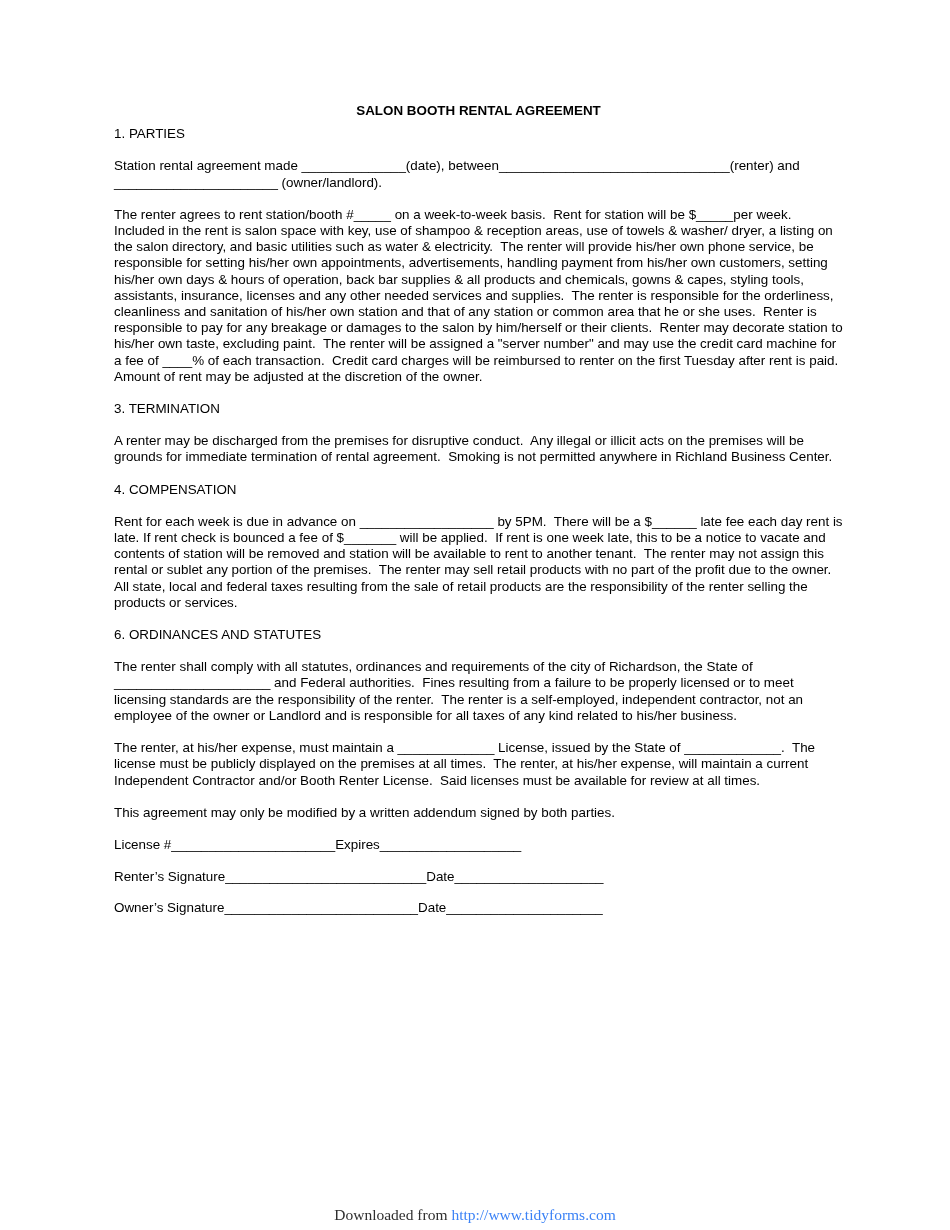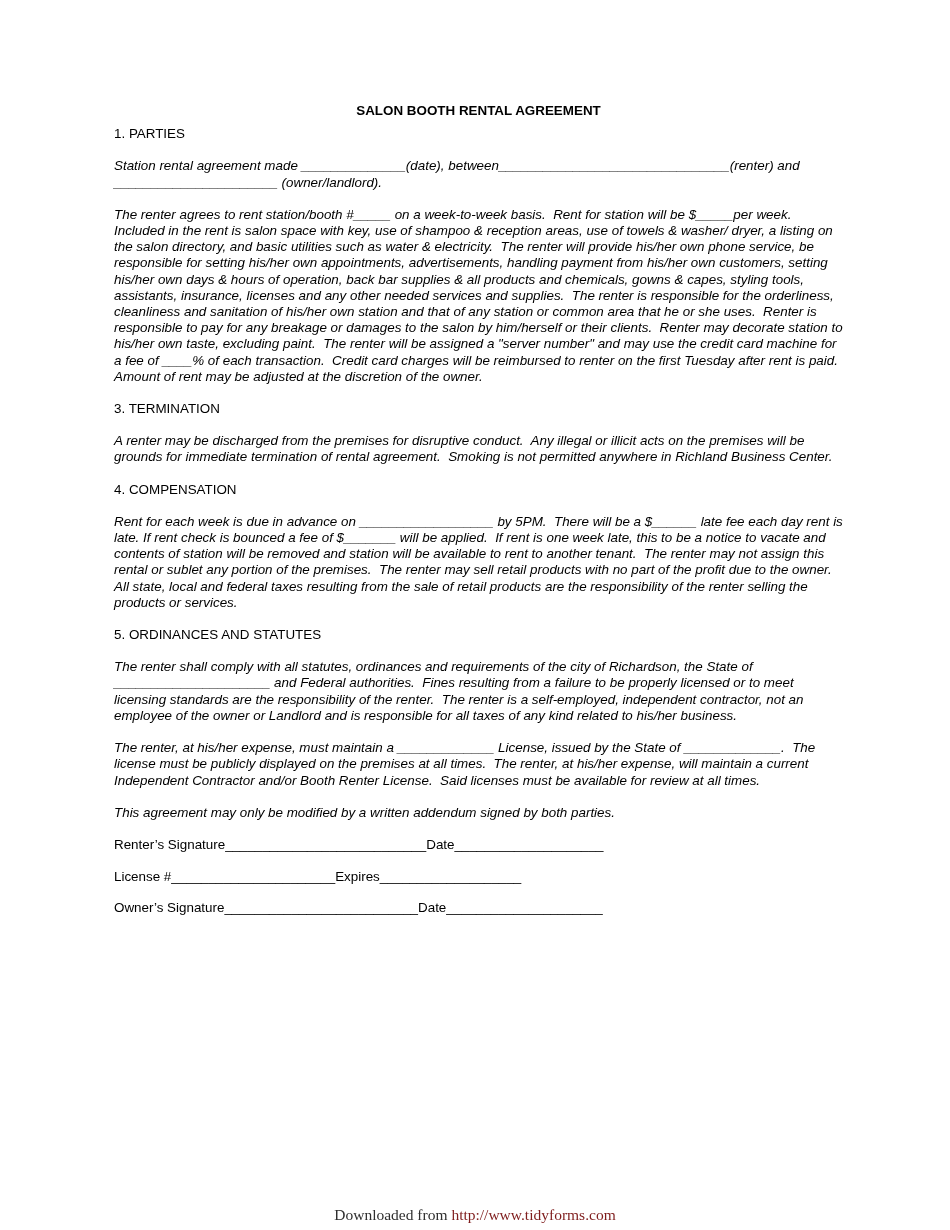--- a/index.html
+++ b/index.html
@@ -34,38 +34,37 @@
     margin: 0 0 7px 0;
     white-space: pre-wrap;
   }
   .section-heading {
     margin: 0 0 16px 0;
     white-space: pre-wrap;
   }
   .section-body {
     margin: 16px 0 16px 0;
     white-space: pre-wrap;
-    font-style: italic;
   }
   .signature-line {
     margin: 0 0 15.5px 0;
     white-space: pre;
   }
   .footer {
     position: absolute;
     left: 0;
     top: 1206px;
     width: 100%;
     text-align: center;
     font-family: "Liberation Serif", serif;
     font-size: 15.5px;
     color: #2e2e2e;
   }
   .footer a {
-    color: #7f1d1d;
+    color: #3b82f6;
     text-decoration: none;
     cursor: pointer;
   }
 </style>
 </head>
 <body>
 
 <div class="page">
   <div class="content">
 
@@ -84,34 +83,34 @@
       <div class="section-heading">3. TERMINATION</div>
       <div class="section-body">A renter may be discharged from the premises for disruptive conduct.  Any illegal or illicit acts on the premises will be grounds for immediate termination of rental agreement.  Smoking is not permitted anywhere in Richland Business Center.</div>
     </div>
 
     <div class="section">
       <div class="section-heading">4. COMPENSATION</div>
       <div class="section-body">Rent for each week is due in advance on __________________ by 5PM.  There will be a $______ late fee each day rent is late. If rent check is bounced a fee of $_______ will be applied.  If rent is one week late, this to be a notice to vacate and contents of station will be removed and station will be available to rent to another tenant.  The renter may not assign this rental or sublet any portion of the premises.  The renter may sell retail products with no part of the profit due to the owner.  All state, local and federal taxes resulting from the sale of retail products are the responsibility of the renter selling the products or services.</div>
     </div>
 
     <div class="section">
-      <div class="section-heading">5. ORDINANCES AND STATUTES</div>
+      <div class="section-heading">6. ORDINANCES AND STATUTES</div>
       <div class="section-body">The renter shall comply with all statutes, ordinances and requirements of the city of Richardson, the State of _____________________ and Federal authorities.  Fines resulting from a failure to be properly licensed or to meet licensing standards are the responsibility of the renter.  The renter is a self-employed, independent contractor, not an employee of the owner or Landlord and is responsible for all taxes of any kind related to his/her business.</div>
     </div>
 
     <div class="section">
       <div class="section-body">The renter, at his/her expense, must maintain a _____________ License, issued by the State of _____________.  The license must be publicly displayed on the premises at all times.  The renter, at his/her expense, will maintain a current Independent Contractor and/or Booth Renter License.  Said licenses must be available for review at all times.</div>
     </div>
 
     <div class="section">
       <div class="section-body">This agreement may only be modified by a written addendum signed by both parties.</div>
     </div>
 
     <div class="signatures">
+      <div class="signature-line">License #______________________Expires___________________</div>
       <div class="signature-line">Renter’s Signature___________________________Date____________________</div>
-      <div class="signature-line">License #______________________Expires___________________</div>
       <div class="signature-line">Owner’s Signature__________________________Date_____________________</div>
     </div>
 
   </div>
 
   <div class="footer"><span>Downloaded from </span><a>http://www.tidyforms.com</a></div>
 </div>
 
 </body></html>

